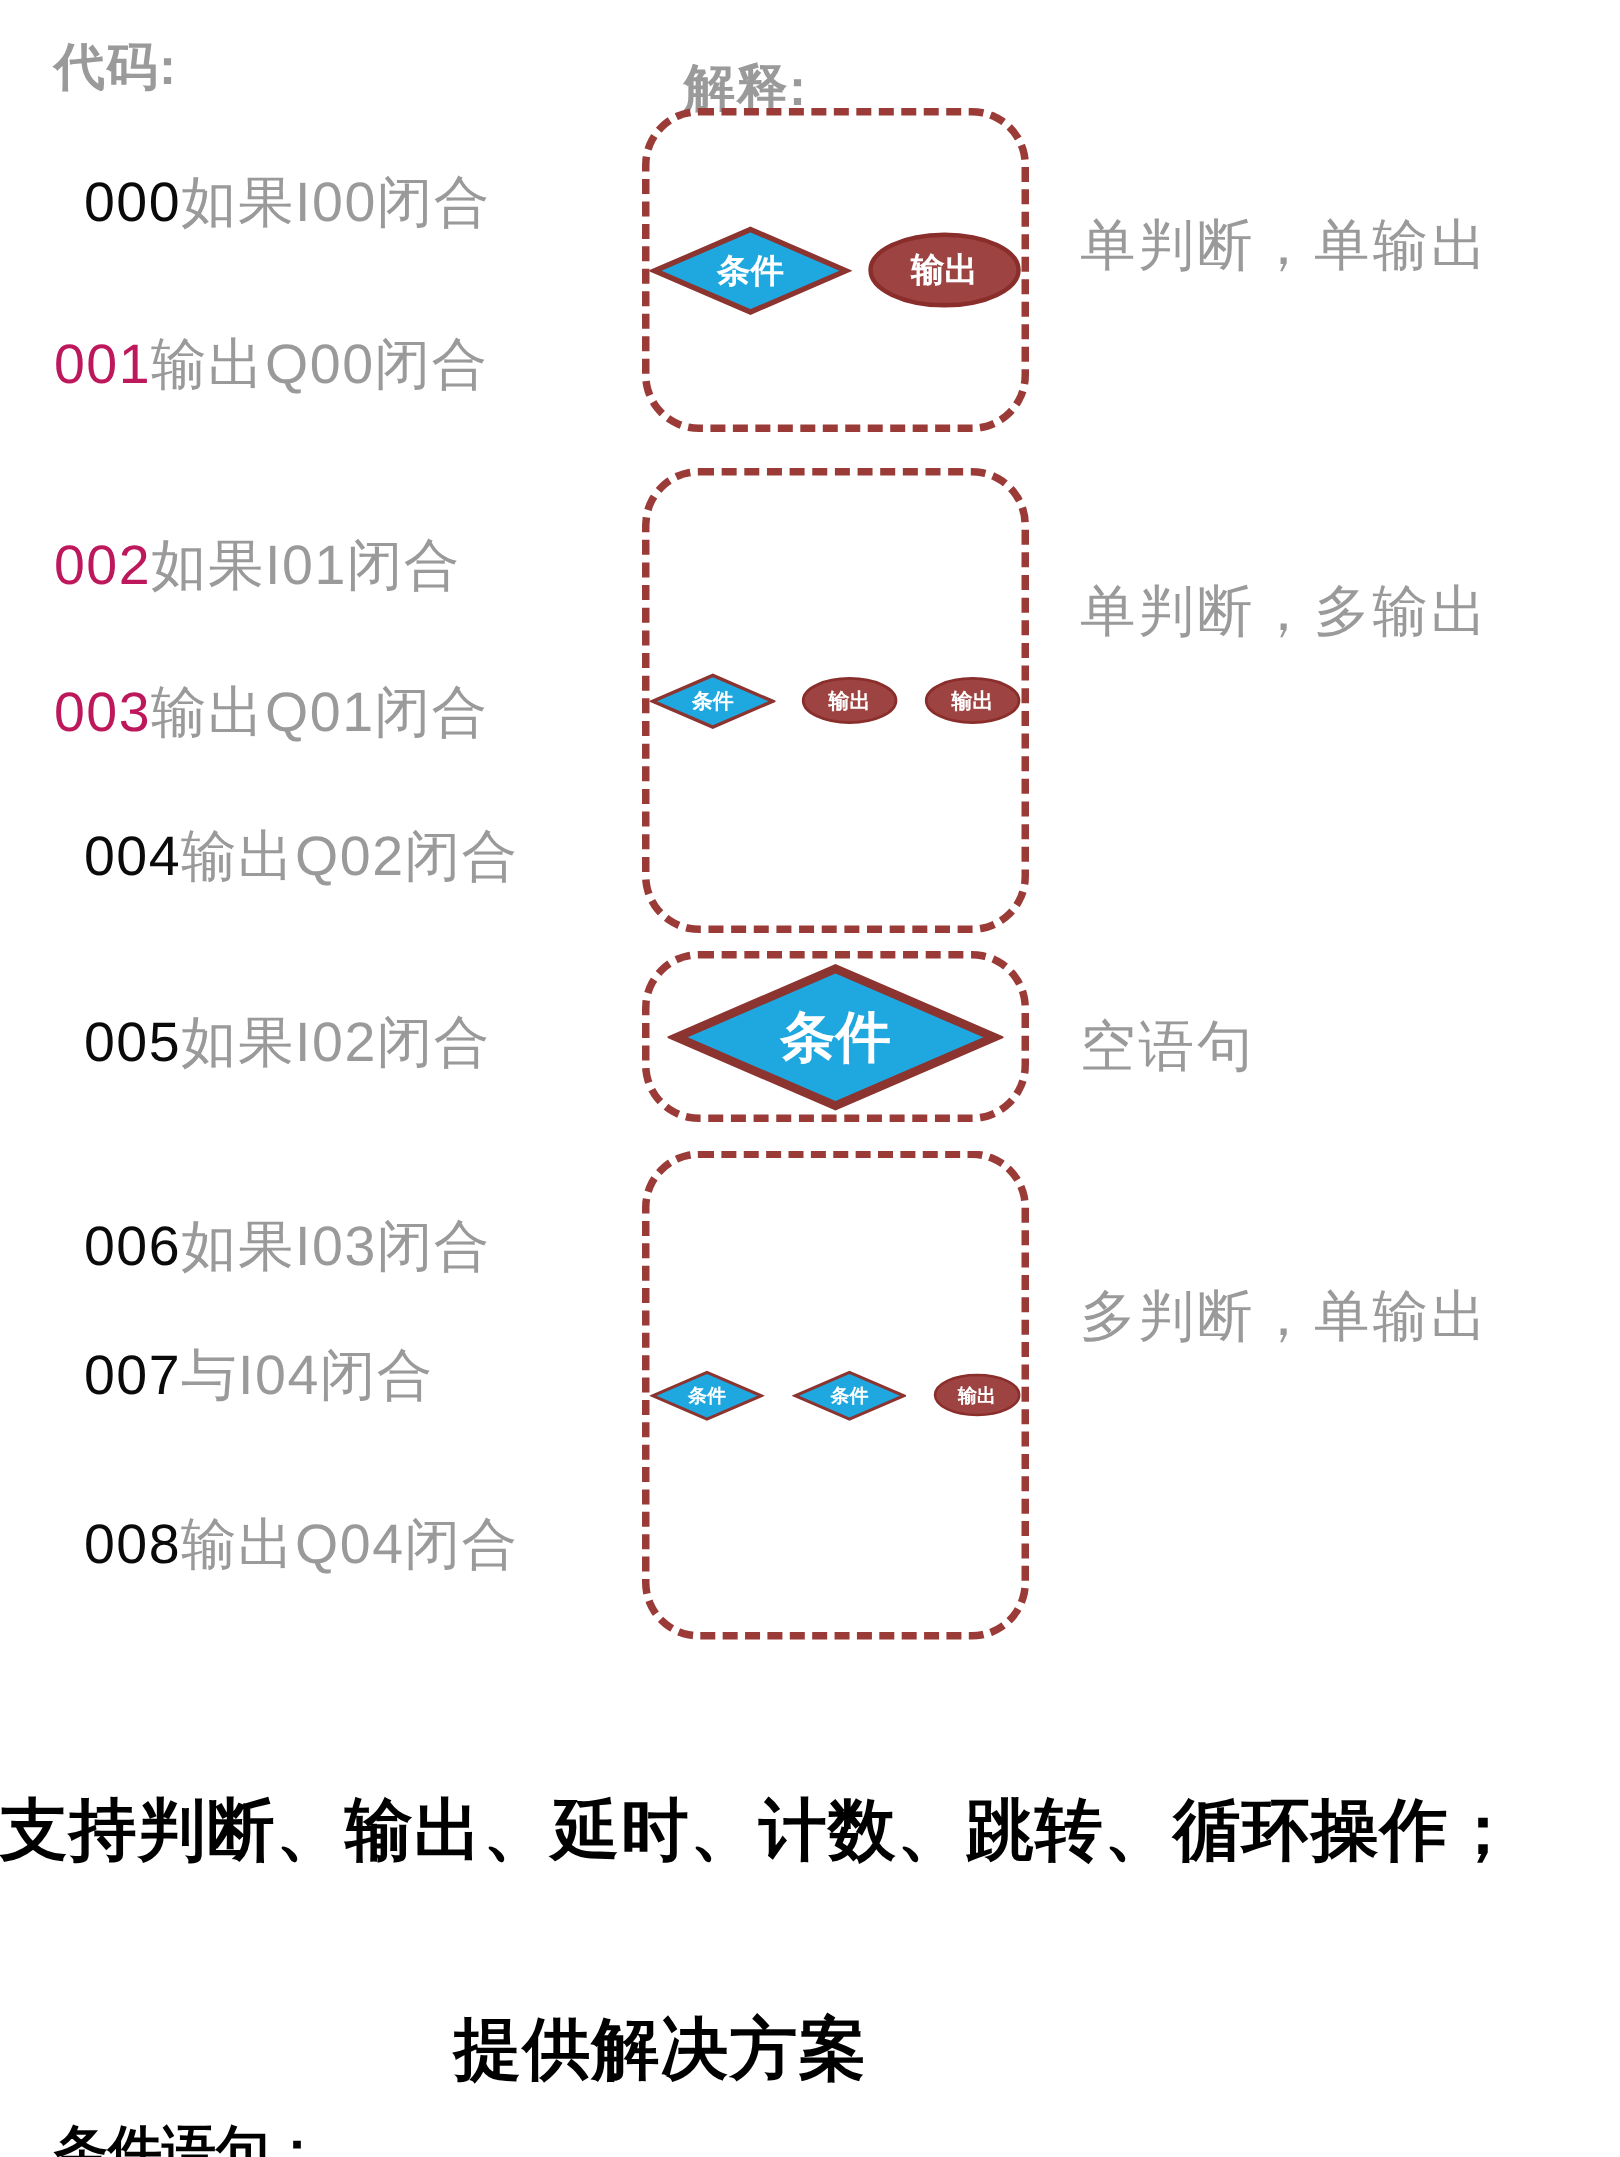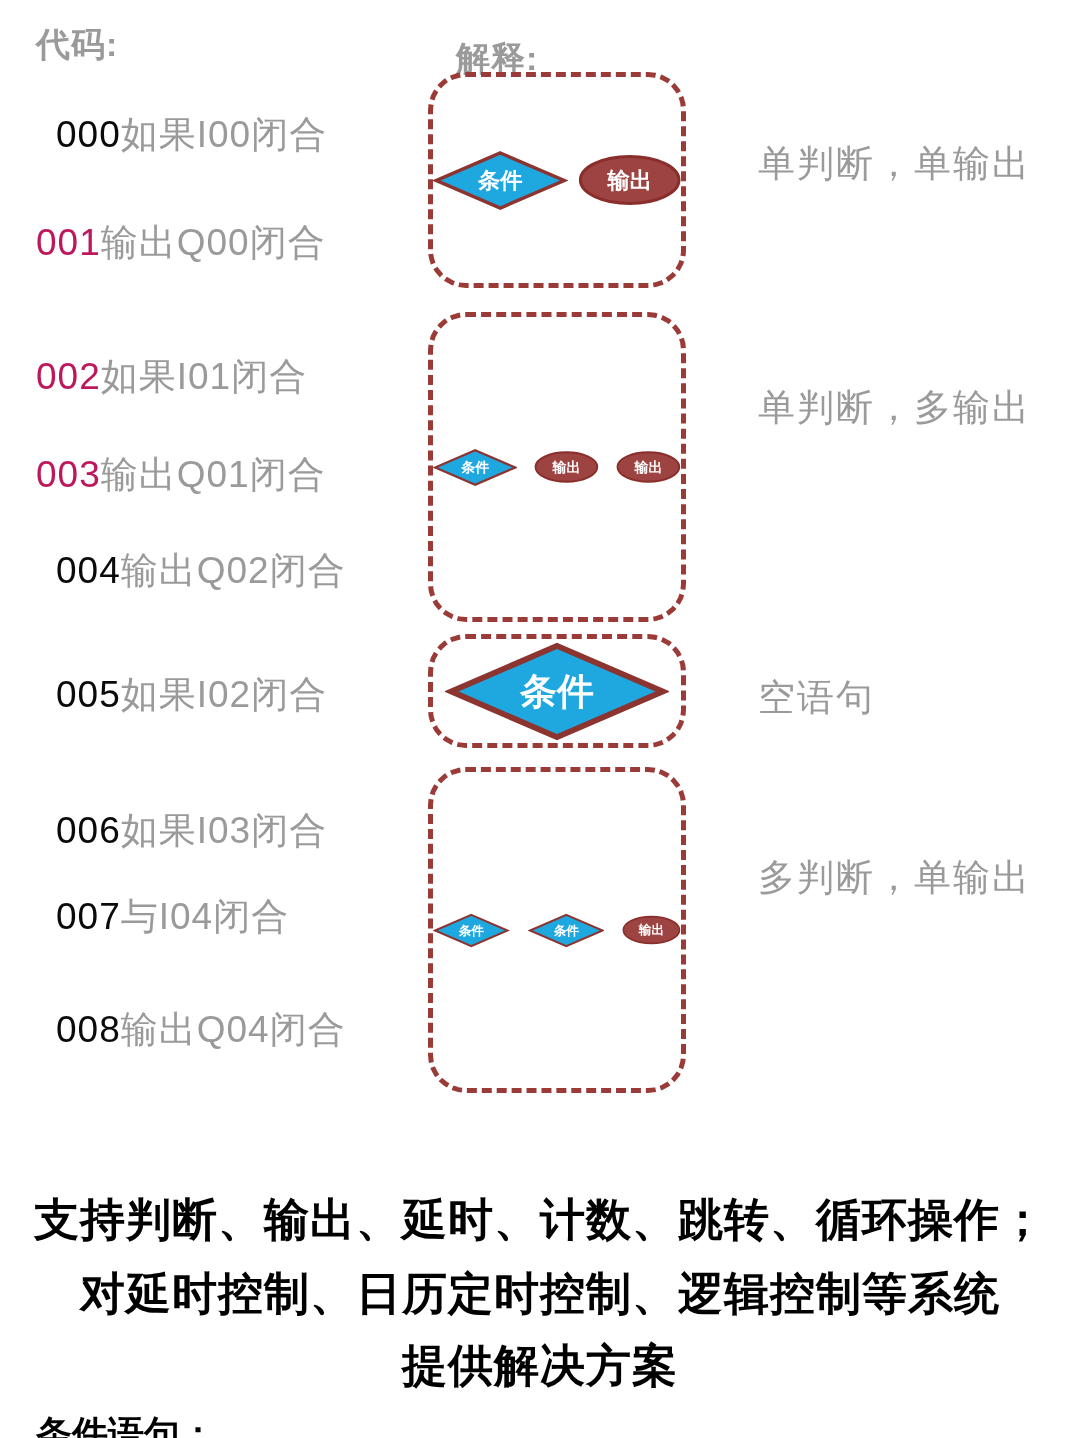--- a/index.html
+++ b/index.html
@@ -23,24 +23,24 @@
   .shape.diamond{width:224px;height:101px;}
   .shape.ellipse{width:172px;height:86px;}
   .shape polygon{fill:#1fa8e0;stroke:#8c3430;stroke-width:6;}
   .shape ellipse{fill:#9d4341;stroke:#8a2e2c;stroke-width:5;}
   .shape text{
     fill:#ffffff;font-size:38px;font-weight:bold;
     text-anchor:middle;dominant-baseline:middle;
     font-family:"Liberation Sans","DejaVu Sans",sans-serif;
   }
   .group-label{
-    position:absolute;left:758px;font-size:37px;color:#9a9a9a;white-space:nowrap;letter-spacing:2px;
+    position:absolute;left:720px;font-size:37px;color:#9a9a9a;white-space:nowrap;letter-spacing:2px;
   }
   .footer-line{
-    position:absolute;left:0;width:1080px;text-align:center;
+    position:absolute;left:0;width:881px;text-align:center;
     font-size:45px;font-weight:bold;color:#000;white-space:nowrap;letter-spacing:1px;
   }
   .section-label{
     position:absolute;left:36px;font-size:36px;font-weight:bold;color:#000;white-space:nowrap;margin-top:20px;
   }
 </style>
 </head>
 <body>
 
 <div class="page">
@@ -104,17 +104,16 @@
       <text x="115" y="55">条件</text>
     </svg>
     <svg class="shape ellipse" viewBox="0 0 176 88">
       <ellipse cx="88" cy="44" rx="84" ry="40"></ellipse>
       <text x="88" y="47">输出</text>
     </svg>
   </div>
   <span class="group-label" style="top:853px">多判断，单输出</span>
 
   <div class="footer-line" style="top:1190px">支持判断、输出、延时、计数、跳转、循环操作；</div>
-  <div class="footer-line" style="top:1264px">对延时控制、日历定时控制、逻辑控制等系统</div>
   <div class="footer-line" style="top:1336px">提供解决方案</div>
   <span class="section-label" style="top:1390px">条件语句：</span>
 
 </div>
 
 </body></html>

